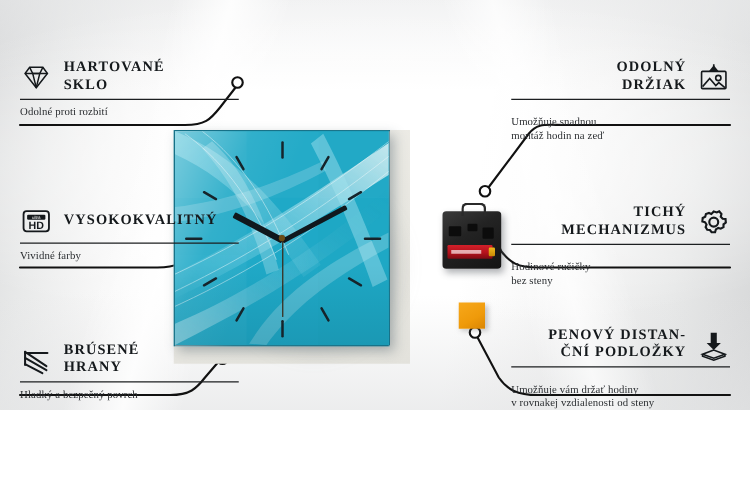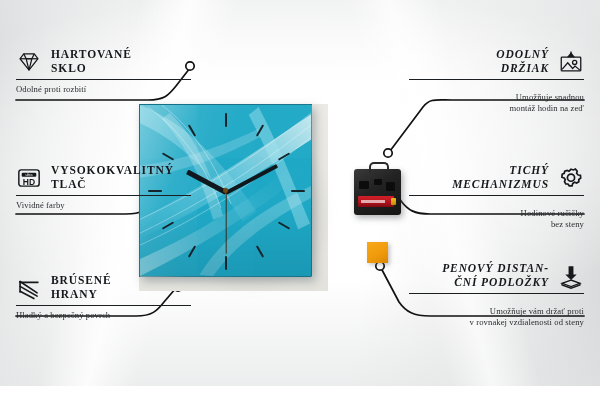--- a/index.html
+++ b/index.html
@@ -1,21 +1,21 @@
 <!DOCTYPE html>
 <html><head>
 <meta charset="utf-8">
 <style>
   html,body{margin:0;padding:0;}
   body{
     width:600px;height:400px;overflow:hidden;
     font-family:"Liberation Serif",serif;
     background:#ffffff;
   }
-  .stage{position:relative;width:600px;height:386px;overflow:hidden;}
+  .stage{position:relative;width:600px;height:328px;overflow:hidden;}
 
   
   .bg{
     position:absolute;inset:0;
     background:
       linear-gradient(100deg,#d9dadb 0%,#e9eaea 9%,#f6f6f6 18%,#ffffff 30%,#ffffff 62%,#f4f4f4 76%,#e7e8e8 88%,#d6d7d8 100%);
   }
   .bg-sheen{
     position:absolute;inset:0;
     background:
@@ -103,28 +103,28 @@
 
   
   .feat{position:absolute;width:175px;}
   .feat .head{display:flex;align-items:center;gap:9px;}
   .feat.right .head{flex-direction:row-reverse;}
   .feat .titles{display:flex;flex-direction:column;}
   .feat .t1,.feat .t2{
     font-size:11.5px;letter-spacing:.9px;color:#15191c;font-weight:700;line-height:13.5px;
     text-transform:uppercase;white-space:nowrap;
   }
-  .feat.right .titles{align-items:flex-end;text-align:right;font-style:italic;}
+  .feat.right .titles{align-items:flex-end;text-align:right;}
   .rule{
     height:1px;background:#1c1f21;margin-top:4px;width:100%;
   }
   .desc{
     margin-top:4px;font-size:8.6px;line-height:11px;color:#2a2d30;letter-spacing:.1px;
   }
-  .feat.right .desc{text-align:right;margin-top:12px;}
+  .feat.right .desc{text-align:left;margin-top:12px;}
   .ico{width:26px;height:26px;flex:0 0 26px;display:block;}
 
   
   #f-glass{left:16px;top:48px;}
   #f-print{left:16px;top:164px;}
   #f-edge{left:16px;top:274px;}
   #f-holder{left:409px;top:48px;}
   #f-mech{left:409px;top:164px;}
   #f-foam{left:409px;top:262px;}
 </style>
@@ -264,21 +264,20 @@
   <div class="feat left" id="f-print">
     <div class="head">
       <svg class="ico" viewBox="0 0 32 32">
         <rect x="3.5" y="6" width="25" height="20" rx="3" fill="none" stroke="#15191c" stroke-width="1.8"></rect>
         <rect x="7" y="9.5" width="18" height="5" rx="1.2" fill="#15191c"></rect>
         <text x="16" y="13.6" text-anchor="middle" font-family="Liberation Sans, sans-serif" font-size="4.4" fill="#ffffff">ultra</text>
         <text x="16" y="24" text-anchor="middle" font-family="Liberation Sans, sans-serif" font-size="10.5" font-weight="bold" fill="#15191c">HD</text>
       </svg>
       <div class="titles">
         <div class="t1">VYSOKOKVALITNÝ</div>
-        <div class="t2">TLAČ</div>
       </div>
     </div>
     <div class="rule"></div>
     <div class="desc">
       <div>Vividné farby</div>
     </div>
   </div>
 
   <div class="feat left" id="f-edge">
     <div class="head">
@@ -350,18 +349,18 @@
         <path d="M16 21 L5 25 L16 29 L27 25 Z"></path>
         <path d="M5 25 L5 27 L16 31 L27 27 L27 25"></path>
       </svg>
       <div class="titles">
         <div class="t1">PENOVÝ DISTAN-</div>
         <div class="t2">ČNÍ PODLOŽKY</div>
       </div>
     </div>
     <div class="rule"></div>
     <div class="desc">
-      <div>Umožňuje vám držať proti</div>
+      <div>Umožňuje vám držať hodiny</div>
       <div>v rovnakej vzdialenosti od steny</div>
     </div>
   </div>
 
 </div>
 
 </body></html>

